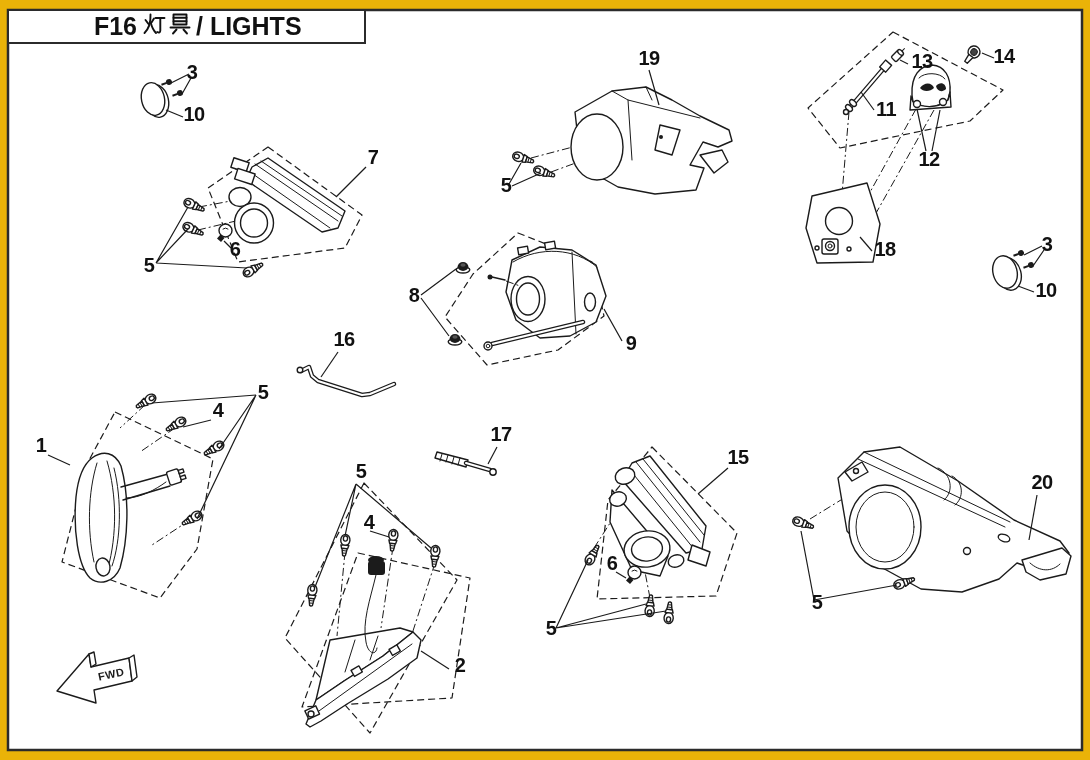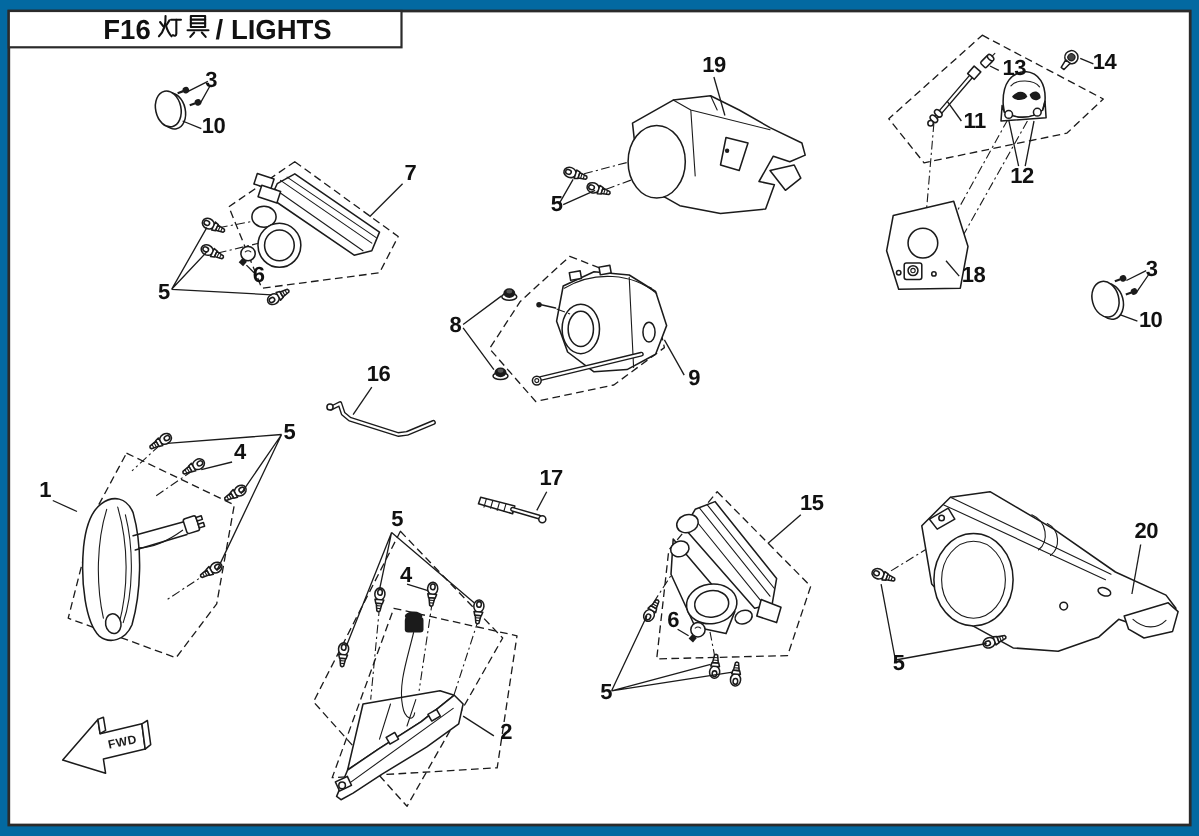--- a/index.html
+++ b/index.html
@@ -1,16 +1,16 @@
 <!DOCTYPE html>
 <html><head>
 <meta charset="utf-8">
 <style>
   html,body { margin:0; padding:0; background:#ffffff; }
-  .page { position:relative; width:1090px; height:760px; background:#0369a1;
+  .page { position:relative; width:1090px; height:760px; background:#eab308;
           font-family:"Liberation Sans", sans-serif; }
   svg { display:block; }
   .ln  { fill:none; stroke:#1b1b1b; stroke-width:1.4; stroke-linejoin:round; stroke-linecap:round; }
   .th  { fill:none; stroke:#1b1b1b; stroke-width:1;   stroke-linejoin:round; stroke-linecap:round; }
   .fw  { fill:#ffffff; stroke:#1b1b1b; stroke-width:1.4; stroke-linejoin:round; }
   .fd  { fill:#1b1b1b; stroke:none; }
   .dash{ fill:none; stroke:#1b1b1b; stroke-width:1.2; stroke-dasharray:7 4; stroke-linejoin:round; }
   .dd  { fill:none; stroke:#1b1b1b; stroke-width:1;   stroke-dasharray:8 3 2 3; }
   .ldr { fill:none; stroke:#1b1b1b; stroke-width:1.2; }
   .tube { fill:none; stroke:#1b1b1b; stroke-width:4.5; stroke-linecap:round; stroke-linejoin:round; }

